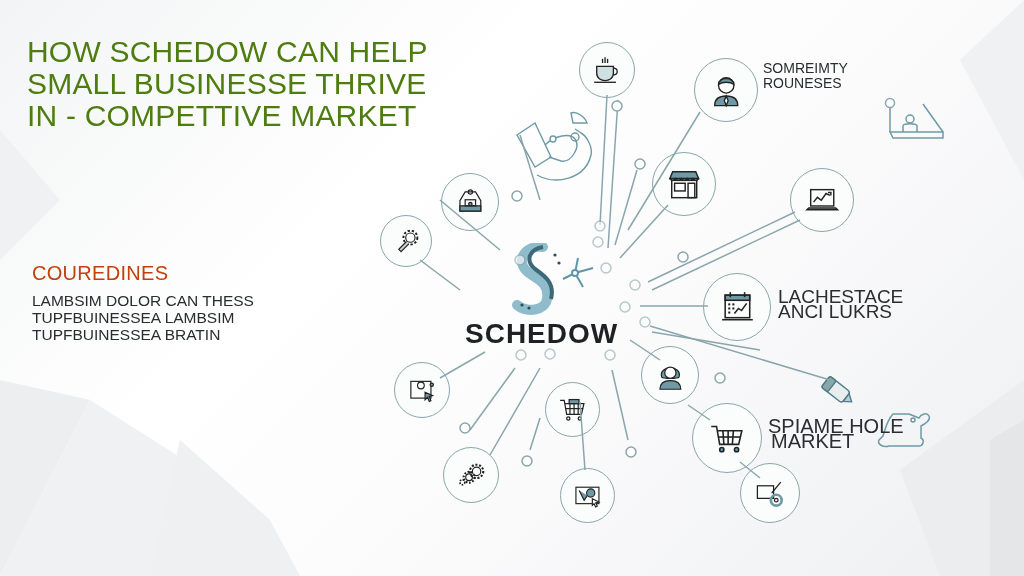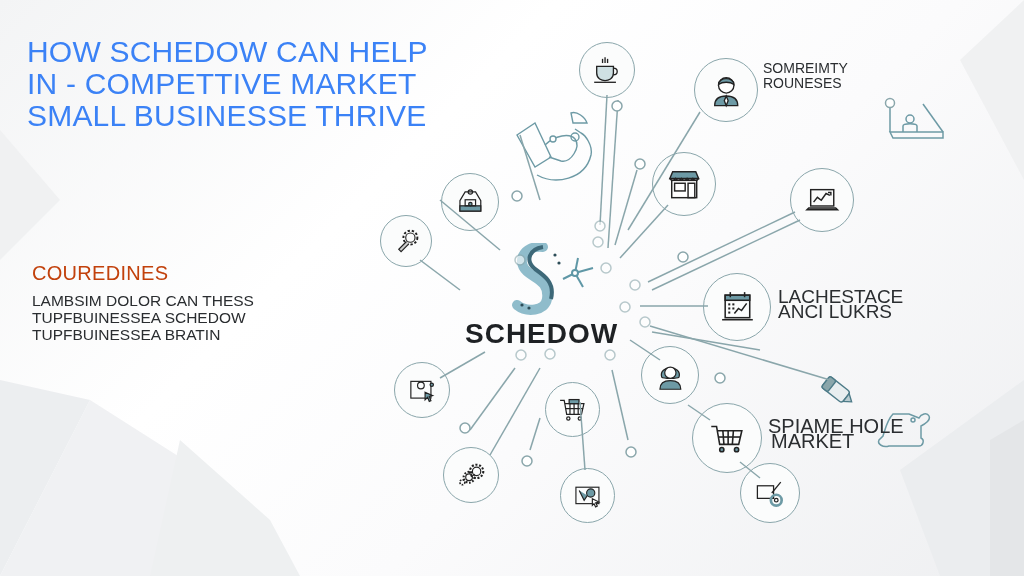--- a/index.html
+++ b/index.html
@@ -1,21 +1,21 @@
 <!DOCTYPE html>
 <html><head>
 <meta charset="utf-8">
 <style>
   html,body{margin:0;padding:0;}
   body{width:1024px;height:576px;overflow:hidden;position:relative;
     font-family:"Liberation Sans",sans-serif;color:#1c1f22;
     background:linear-gradient(135deg,#f3f4f5 0%,#ffffff 35%,#fbfbfc 60%,#eeeff1 100%);}
   .bg{position:absolute;inset:0;z-index:0;}
   .layer{position:absolute;inset:0;z-index:1;}
-  .title{position:absolute;left:27px;top:36px;font-size:30px;line-height:32px;font-weight:400;letter-spacing:0.2px;color:#3b82f6;}
+  .title{position:absolute;left:27px;top:36px;font-size:30px;line-height:32px;font-weight:400;letter-spacing:0.2px;color:#4d7c0f;}
   .title div{white-space:nowrap;}
   .sub-head{position:absolute;left:32px;top:262px;font-size:20px;font-weight:400;color:#c2410c;letter-spacing:0.3px;}
   .sub-body{position:absolute;left:32px;top:292px;font-size:15.5px;line-height:17px;color:#2a2d30;}
   .sub-body div{white-space:nowrap;}
   .brand{position:absolute;left:465px;top:318px;font-size:28px;font-weight:700;letter-spacing:1px;color:#1e2124;}
   .label{position:absolute;font-size:14px;line-height:15px;color:#2a2d30;white-space:nowrap;}
   .node{position:absolute;border:1.6px solid #8aa6ab;border-radius:50%;background:#fbfcfc;box-sizing:border-box;display:flex;align-items:center;justify-content:center;}
   .node svg{width:62%;height:62%;}
   .free{position:absolute;}
 </style>
@@ -84,28 +84,28 @@
   <circle cx="645" cy="322" r="5" fill="#fff" opacity=".6"></circle>
   <circle cx="720" cy="378" r="5" fill="#fff"></circle>
   <circle cx="890" cy="103" r="4.5" fill="#fff"></circle>
   <circle cx="521" cy="355" r="5" fill="#fff" opacity=".6"></circle>
   <circle cx="550" cy="354" r="5" fill="#fff" opacity=".6"></circle>
   <circle cx="610" cy="355" r="5" fill="#fff" opacity=".6"></circle>
 </svg>
 
 <div class="title">
   <div>HOW SCHEDOW CAN HELP</div>
+  <div>SMALL BUSINESSE THRIVE</div>
   <div>IN - COMPETTIVE MARKET</div>
-  <div>SMALL BUSINESSE THRIVE</div>
 </div>
 
 <div class="sub-head">COUREDINES</div>
 <div class="sub-body">
   <div>LAMBSIM DOLOR CAN THESS</div>
-  <div>TUPFBUINESSEA SCHEDOW</div>
+  <div>TUPFBUINESSEA LAMBSIM</div>
   <div>TUPFBUINESSEA BRATIN</div>
 </div>
 
 <svg class="free" style="left:505px;top:243px" width="95" height="75" viewBox="0 0 95 75">
   <path d="M38 4 C18 2 10 20 24 30 C34 37 44 40 42 56 C40 68 22 70 12 62" fill="none" stroke="#8fbccb" stroke-width="10" stroke-linecap="round"></path>
   <path d="M38 4 C24 6 20 18 30 26 C40 33 50 40 46 56" fill="none" stroke="#3d6878" stroke-width="4"></path>
   <circle cx="50" cy="12" r="1.6" fill="#2d4d58"></circle>
     <circle cx="54" cy="20" r="1.6" fill="#2d4d58"></circle>
   <circle cx="17" cy="62" r="1.6" fill="#2d4d58"></circle>
     <circle cx="24" cy="65" r="1.6" fill="#2d4d58"></circle>

